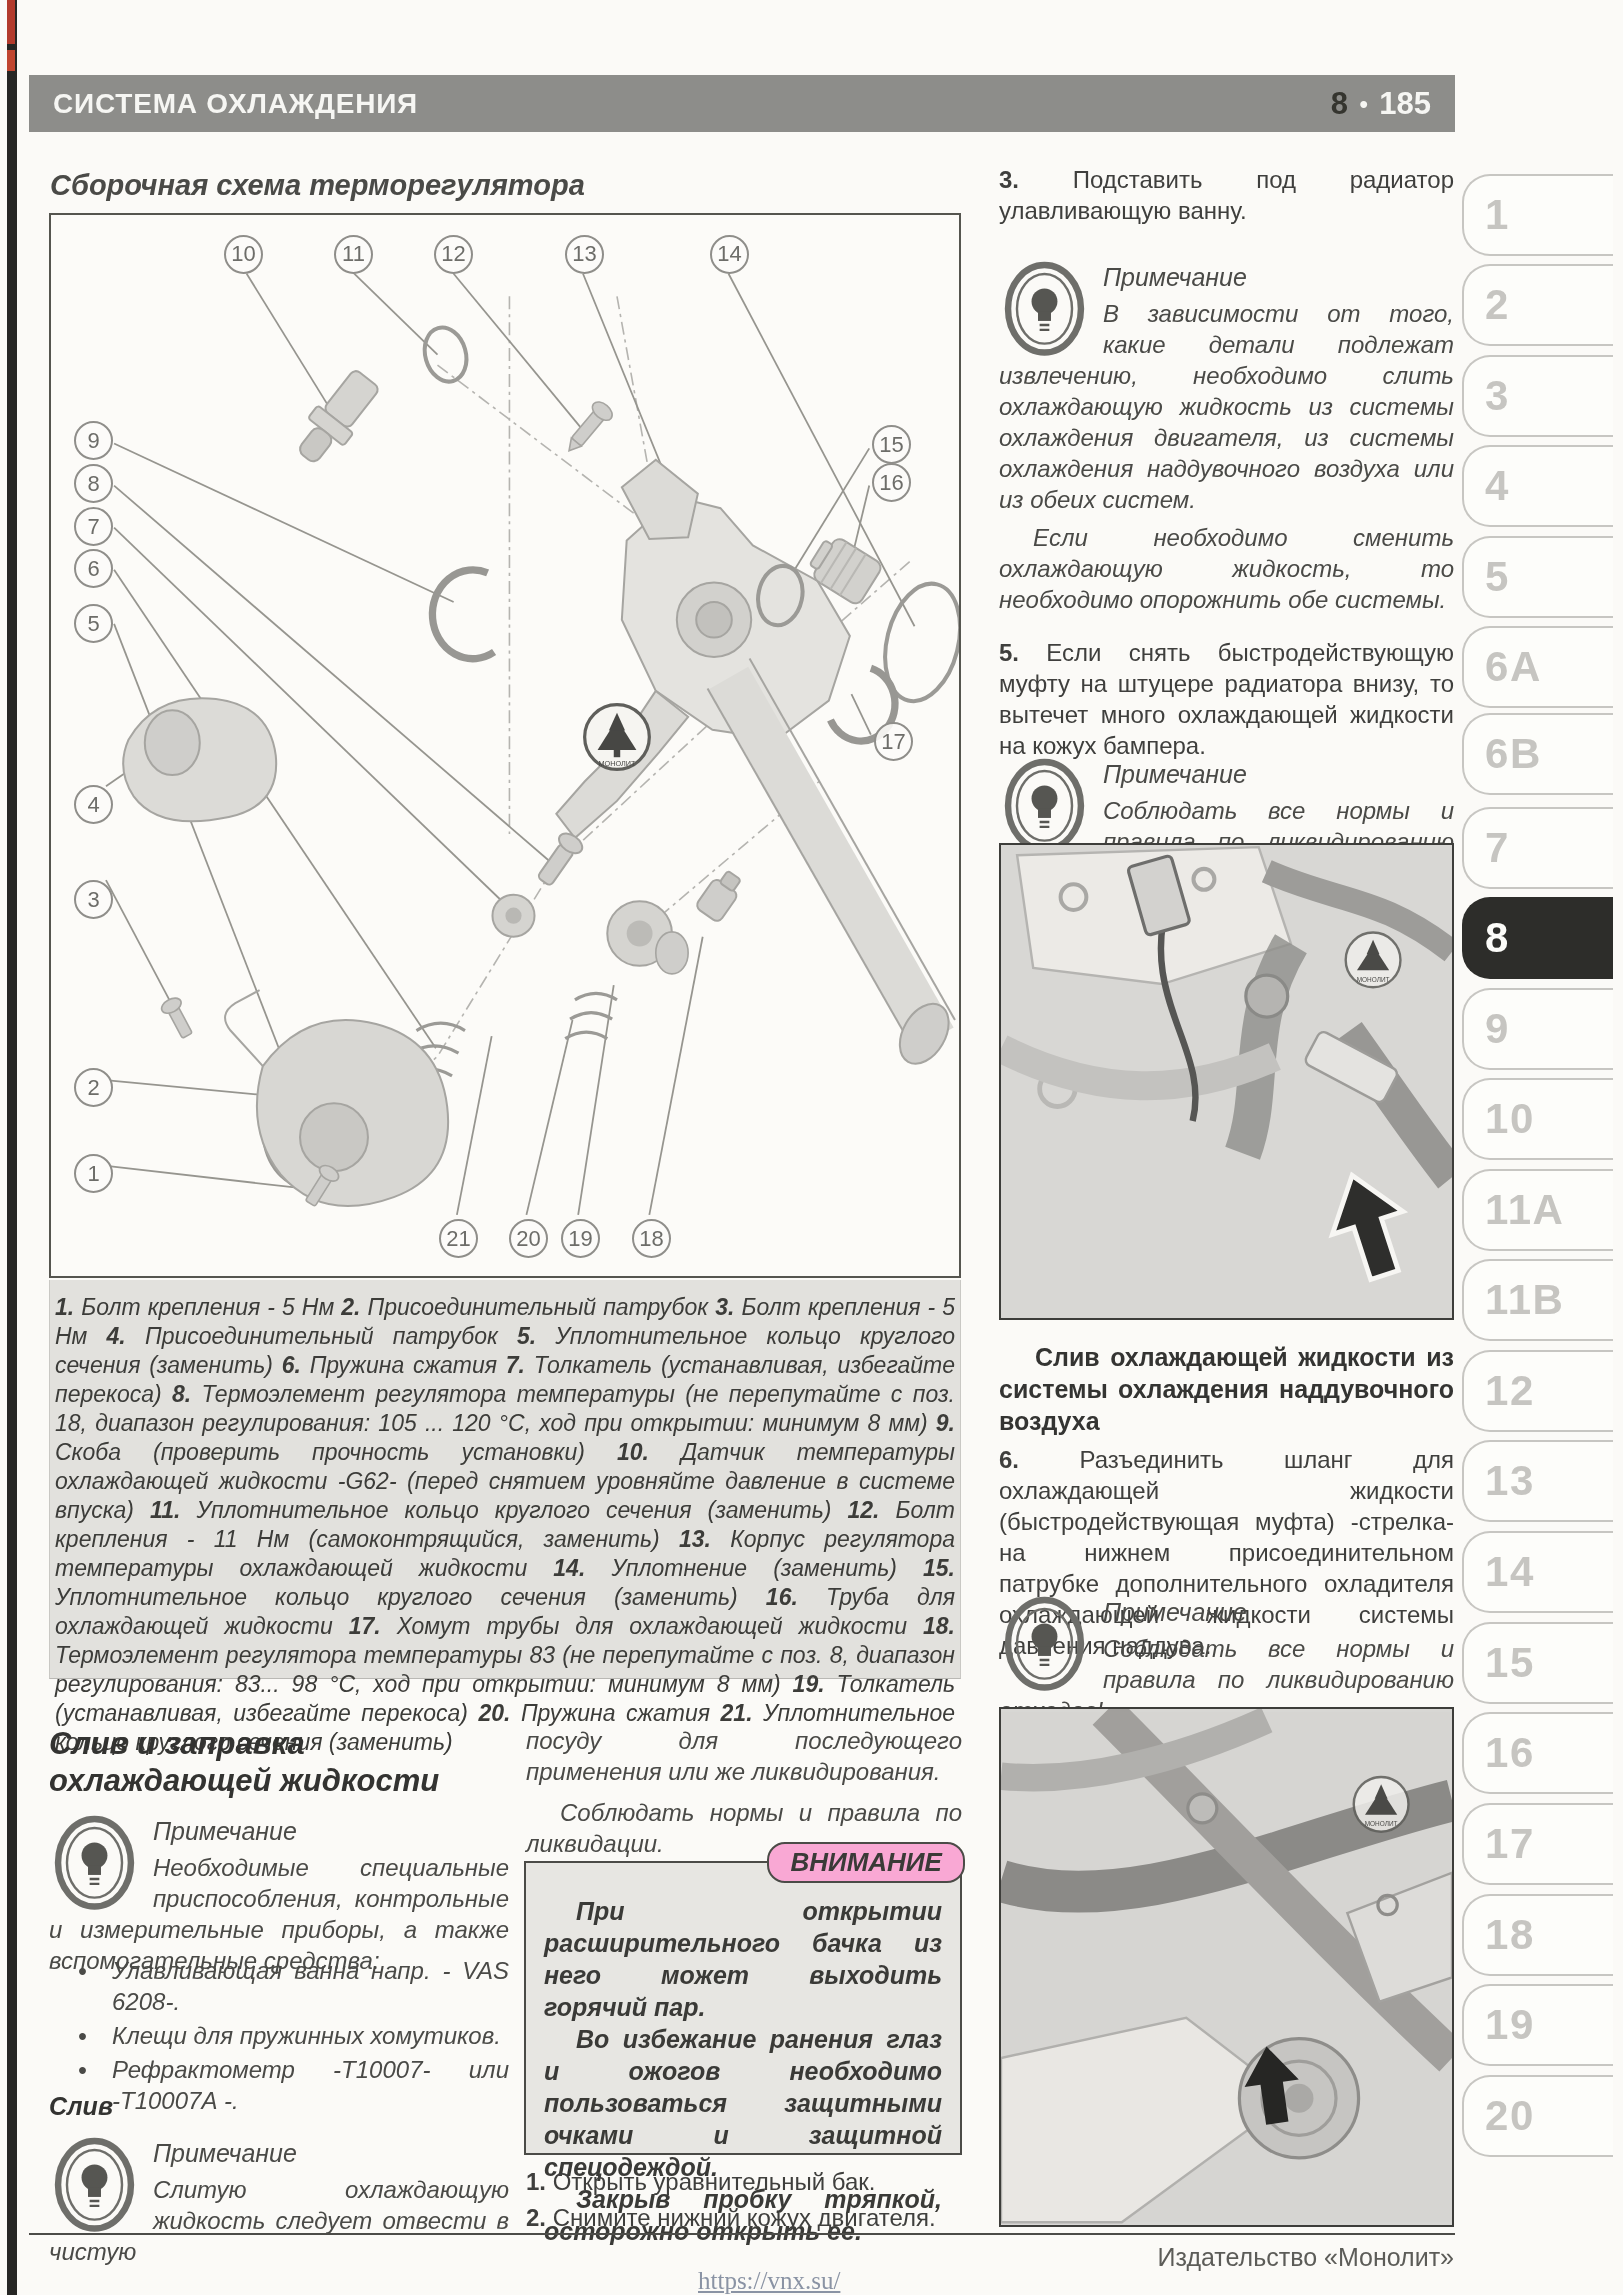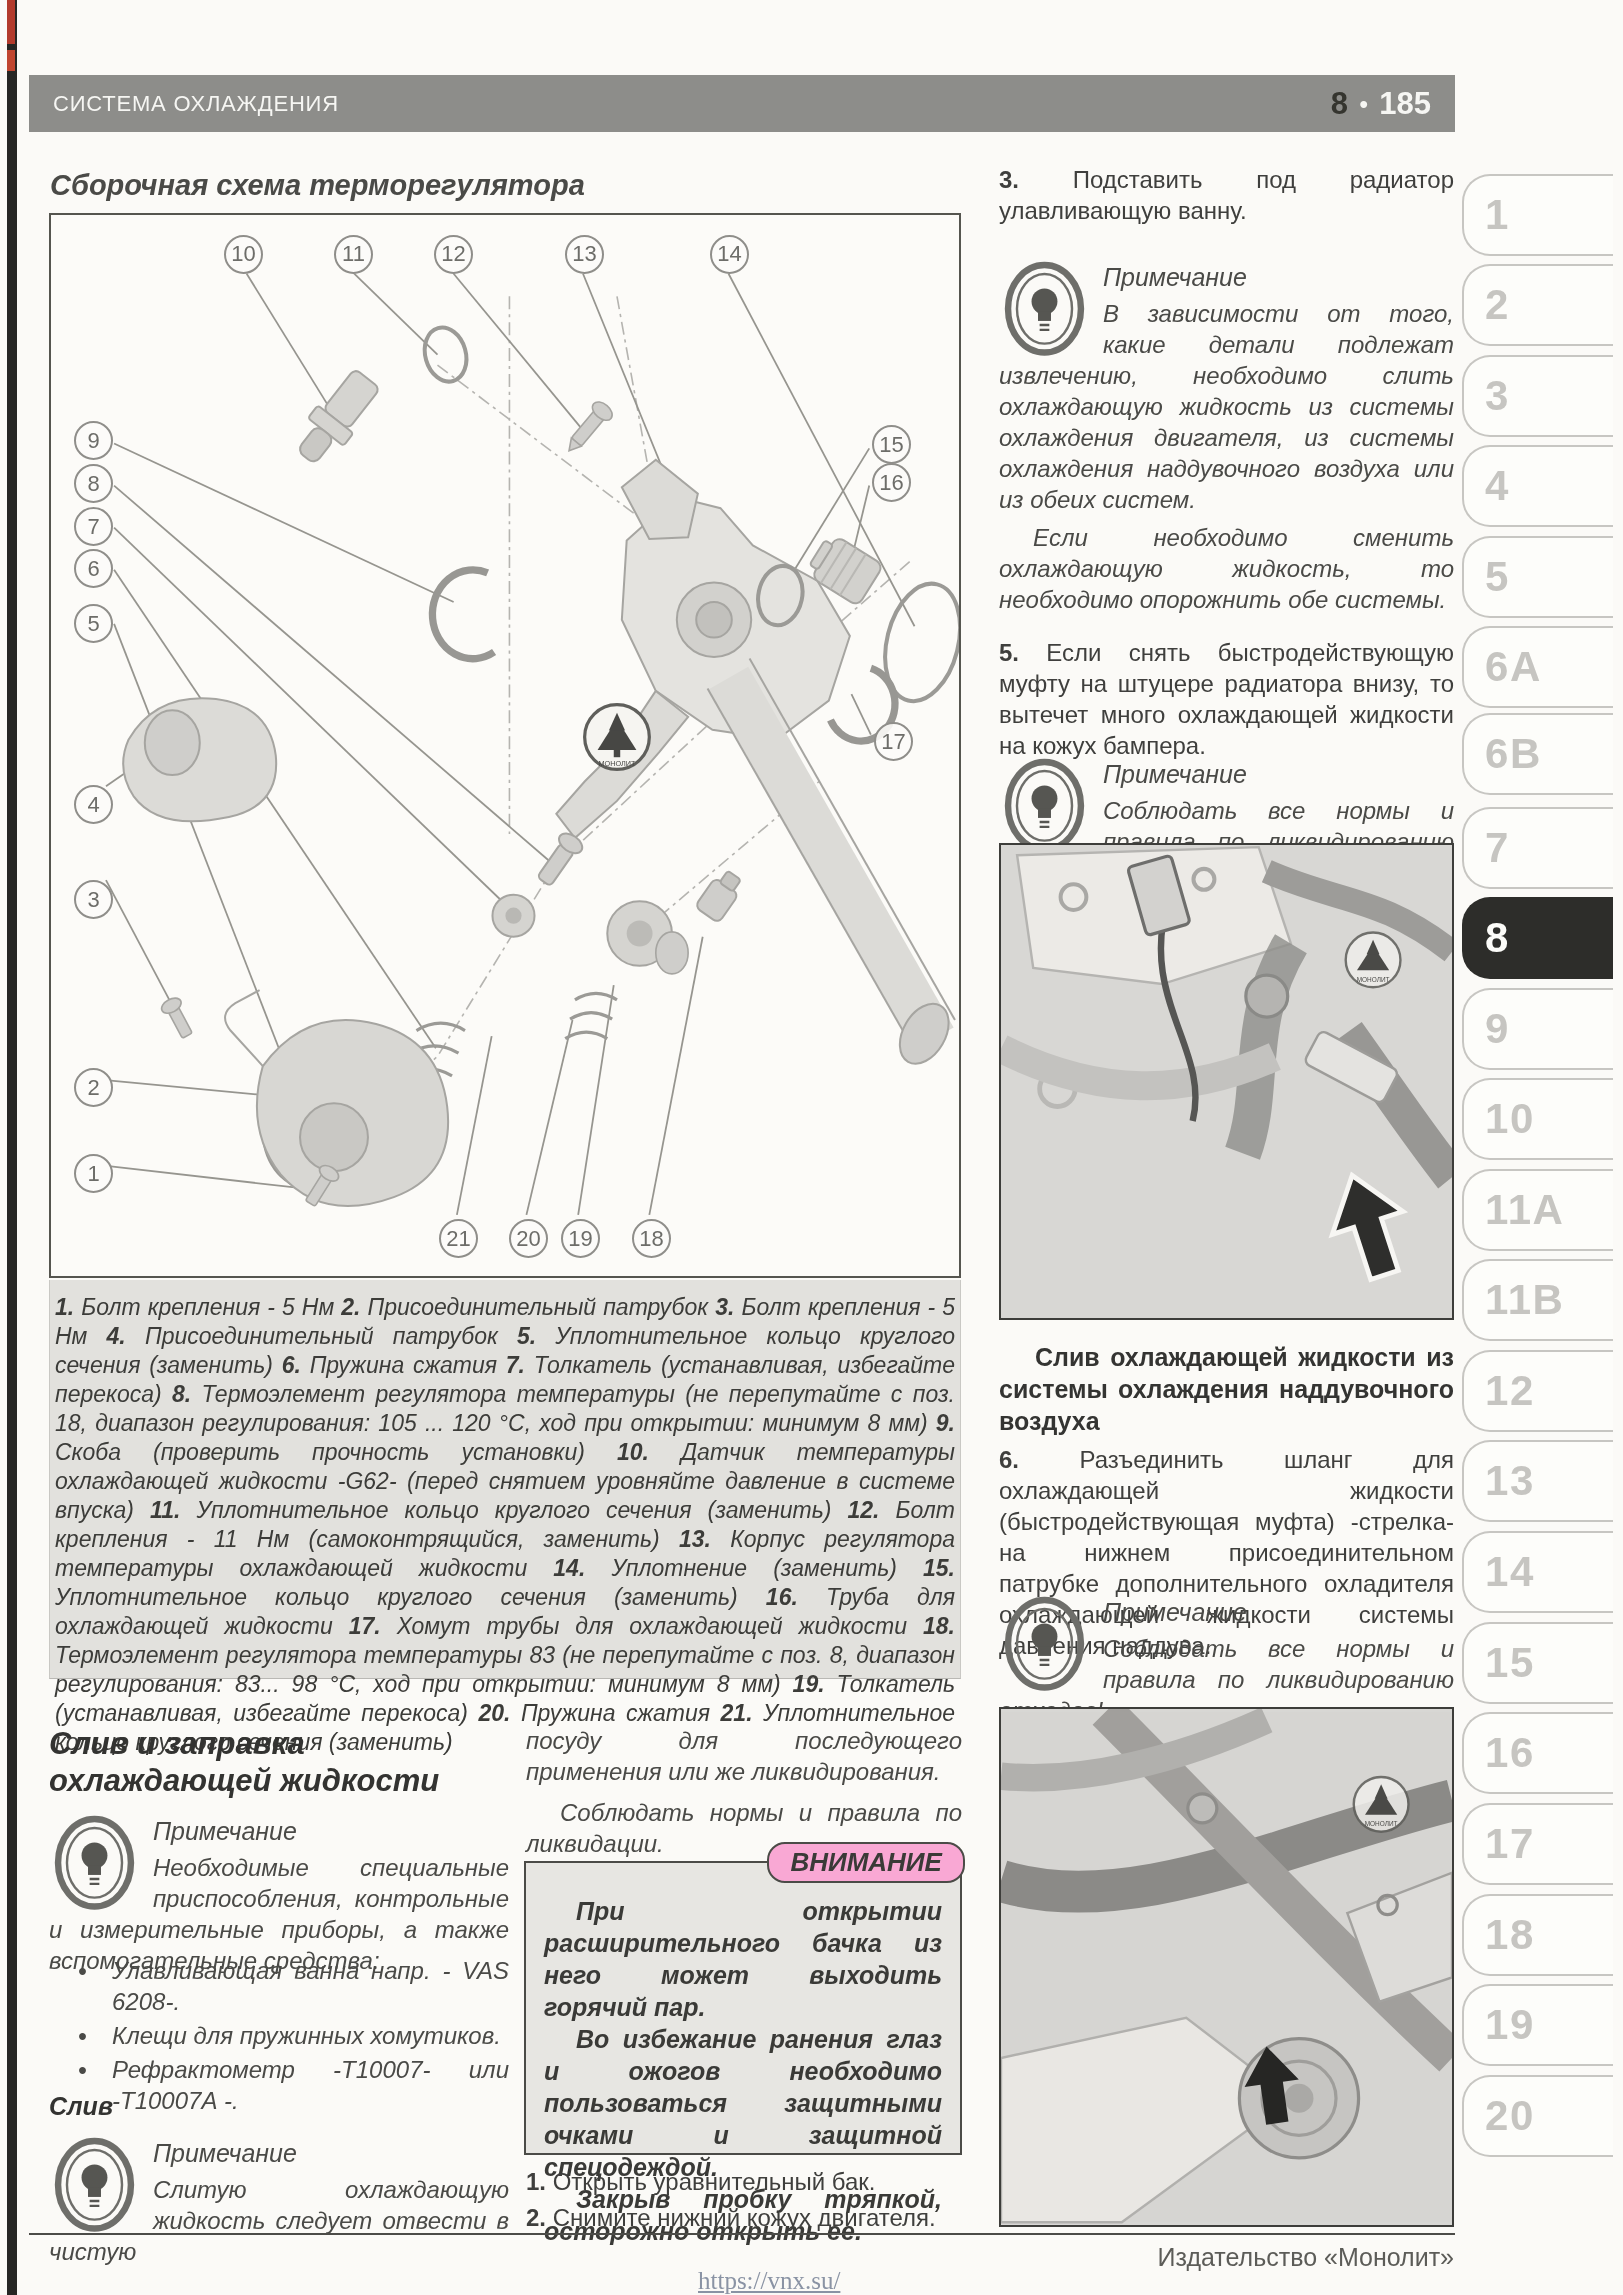--- a/index.html
+++ b/index.html
@@ -6,21 +6,21 @@
   .page{position:relative;width:1624px;height:2295px;background:#fbfaf7;
         font-family:"Liberation Sans",sans-serif;color:#3f3f3d;overflow:hidden;}
   
   .scan-edge{position:absolute;left:6.5px;top:0;width:10.6px;height:100%;background:#262624;}
   .red-mark{position:absolute;left:7.3px;top:0;width:8px;height:44px;background:#b23a2c;}
   .red-mark2{position:absolute;left:7.3px;top:50px;width:8px;height:21px;background:#c0452f;}
 
   
   .header{position:absolute;left:29px;top:75px;width:1426px;height:57px;background:#8d8d8a;
           display:flex;align-items:center;justify-content:space-between;padding:0 24px;box-sizing:border-box;}
-  .header-title{color:#f6f6f3;font-weight:normal;font-size:22px;letter-spacing:0.8px;}
+  .header-title{color:#f6f6f3;font-weight:bold;font-size:28px;letter-spacing:0.8px;}
   .header-page{display:flex;align-items:center;gap:11.4px;font-weight:bold;font-size:31px;}
   .header-page .ch{color:#35352f;}
   .header-page .sep{color:#f6f6f3;font-size:24px;}
   .header-page .pg{color:#f6f6f3;}
 
   
   .diagram-title{position:absolute;left:50px;top:169px;width:731px;font-size:29px;font-weight:bold;
                  font-style:italic;color:#4a4a47;}
   .diagram-box{position:absolute;left:49px;top:213px;width:912px;height:1065px;border:2.4px solid #55554f;
                box-sizing:border-box;background:#fcfbf8;}

